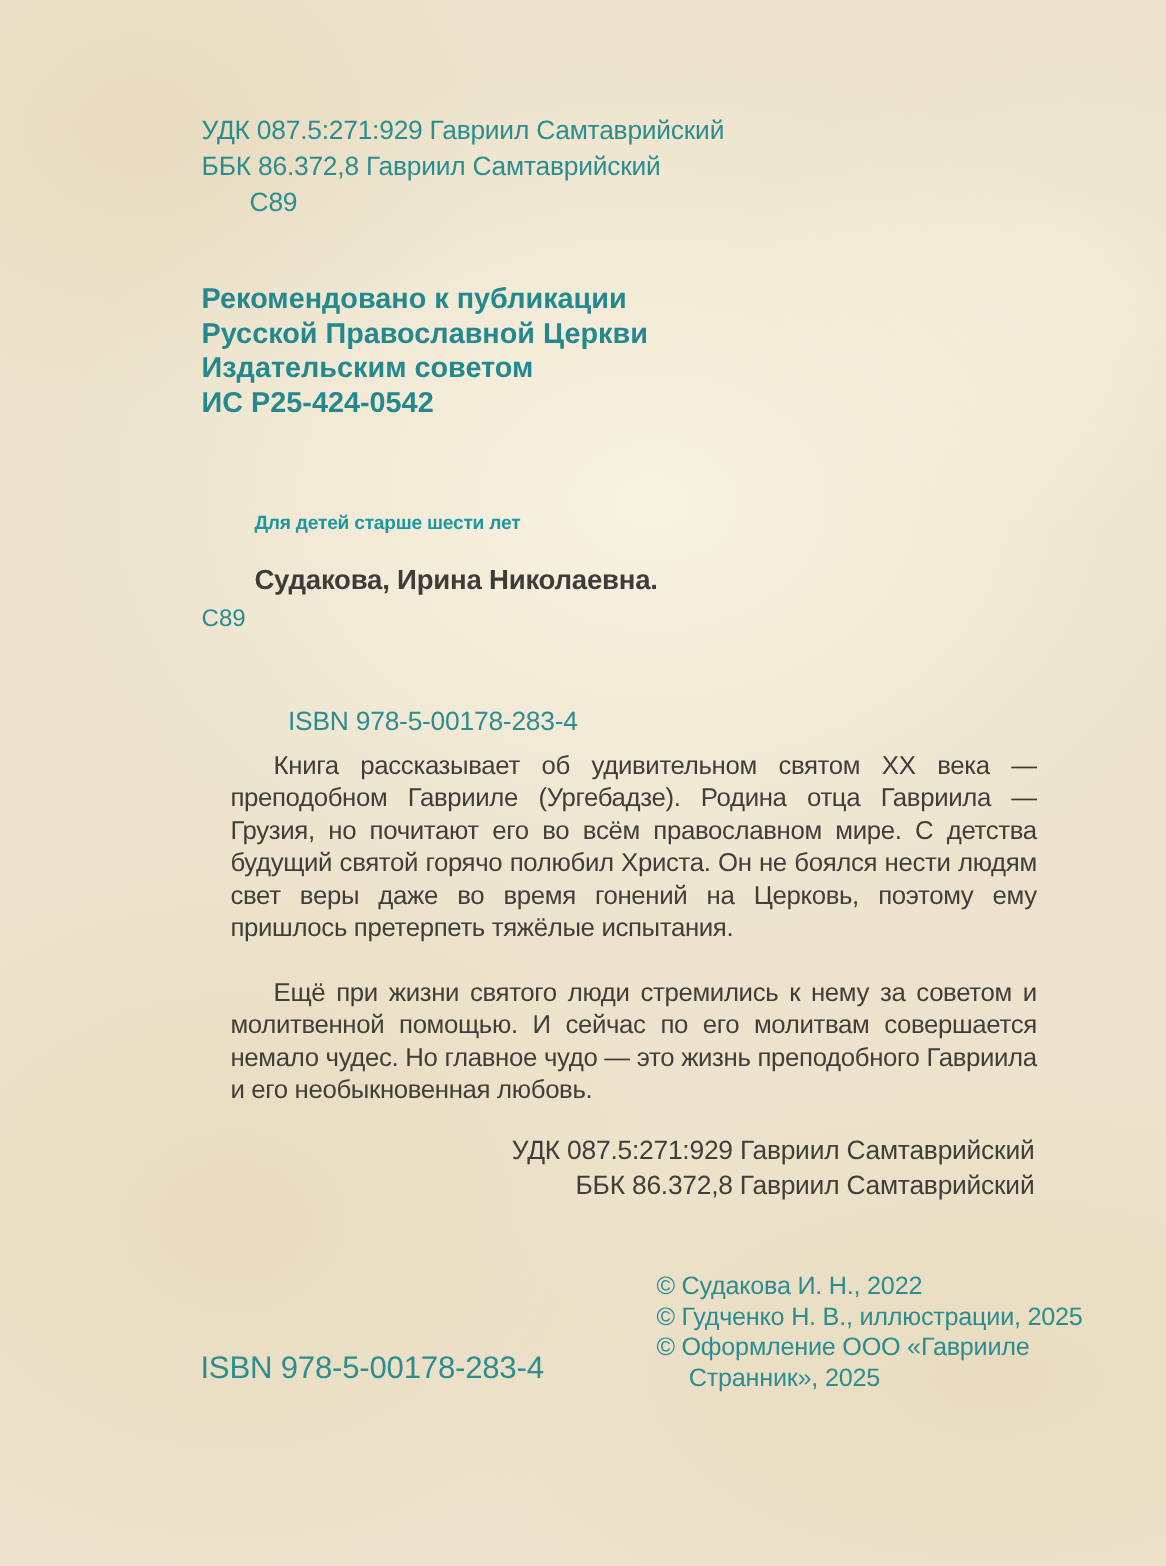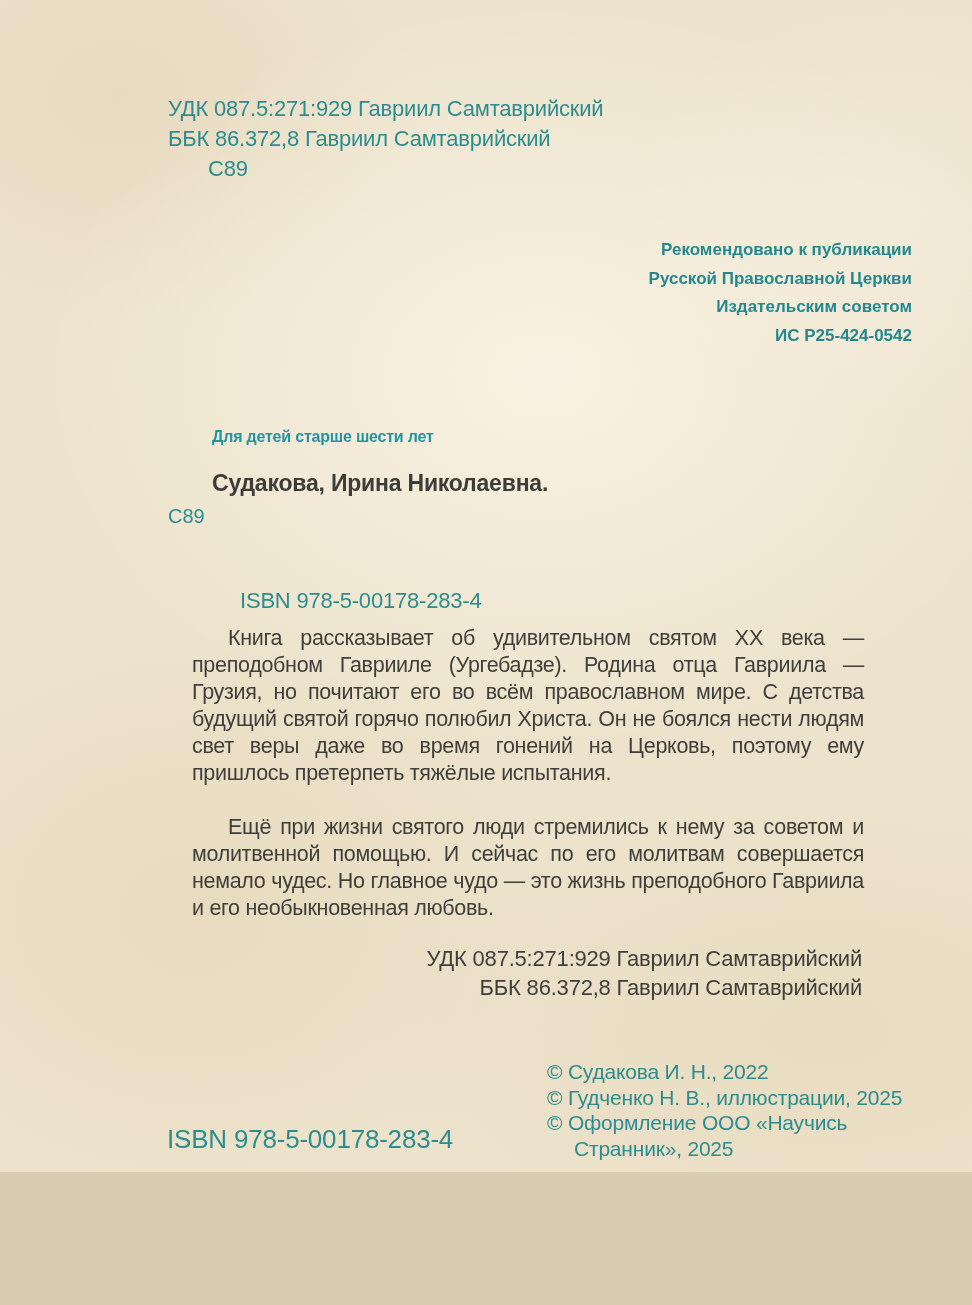--- a/index.html
+++ b/index.html
@@ -4,21 +4,21 @@
 <style>
   html, body {
     margin: 0;
     padding: 0;
     background: #d8cdb2;
     font-family: "Liberation Sans", "DejaVu Sans", sans-serif;
   }
   .page {
     position: relative;
     width: 972px;
-    height: 1172px;
+    height: 1305px;
     margin: 0 auto;
     overflow: hidden;
     background:
       radial-gradient(ellipse 700px 520px at 56% 32%, rgba(255,252,240,0.60), rgba(255,252,240,0) 72%),
       radial-gradient(ellipse 420px 330px at 12% 8%, rgba(226,211,180,0.55), rgba(226,211,180,0) 70%),
       radial-gradient(ellipse 520px 420px at 20% 78%, rgba(225,209,174,0.45), rgba(225,209,174,0) 70%),
       radial-gradient(ellipse 640px 340px at 85% 88%, rgba(227,212,179,0.50), rgba(227,212,179,0) 72%),
       radial-gradient(ellipse 380px 300px at 92% 18%, rgba(248,242,228,0.40), rgba(248,242,228,0) 70%),
       #ede3cc;
   }
@@ -30,24 +30,24 @@
     color: #2b8d90;
     font-size: 22px;
     line-height: 30px;
     letter-spacing: -0.2px;
   }
   .code-indent { margin-left: 40px; }
 
   
   .approval {
     top: 236px; left: 168px; width: 744px;
-    text-align: right;
+    text-align: left;
     color: #23898f;
     font-weight: 700;
-    font-size: 17px;
+    font-size: 24px;
     line-height: 28.5px;
   }
 
   
   .age-note {
     top: 428px; left: 212px;
     color: #1f96a0;
     font-weight: 700;
     font-size: 16px;
     letter-spacing: -0.2px;
@@ -154,19 +154,19 @@
   <div class="block para para2">Ещё при жизни святого люди стремились к нему за советом и молитвенной помощью. И сейчас по его молитвам совершается немало чудес. Но главное чудо — это жизнь преподобного Гавриила и его необыкновенная любовь.</div>
 
   <div class="block bottom-codes">
     <div>УДК 087.5:271:929 Гавриил Самтаврийский</div>
     <div>ББК 86.372,8 Гавриил Самтаврийский</div>
   </div>
 
   <div class="block copyright">
     <div>© Судакова И. Н., 2022</div>
     <div>© Гудченко Н. В., иллюстрации, 2025</div>
-    <div>© Оформление ООО «Научись</div>
+    <div>© Оформление ООО «Гаврииле</div>
     <div class="cr-indent">Странник», 2025</div>
   </div>
 
   <div class="block isbn-bottom">ISBN 978-5-00178-283-4</div>
 
 </div>
 
 </body></html>

